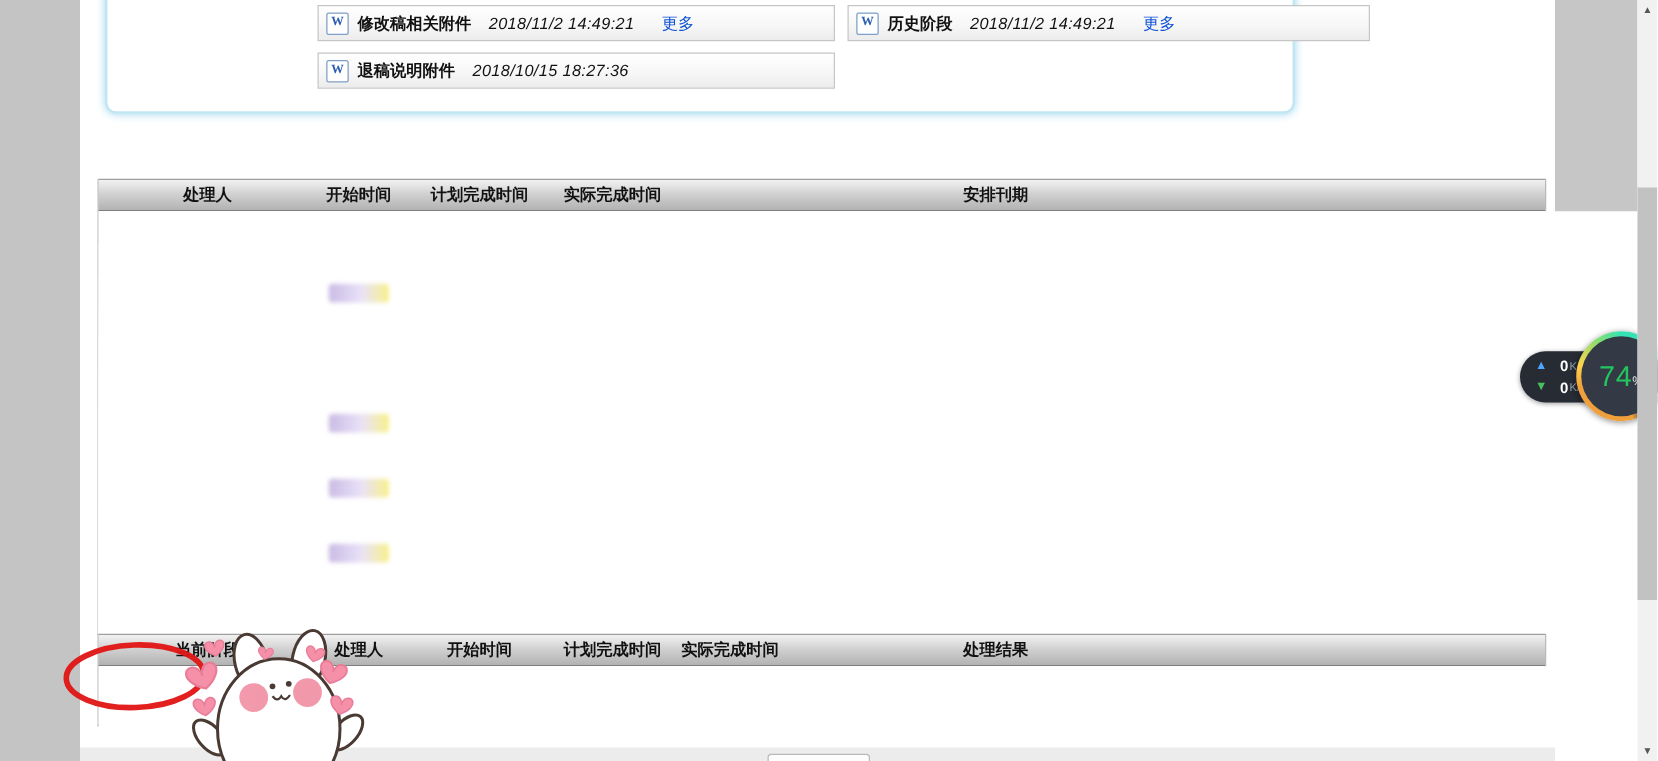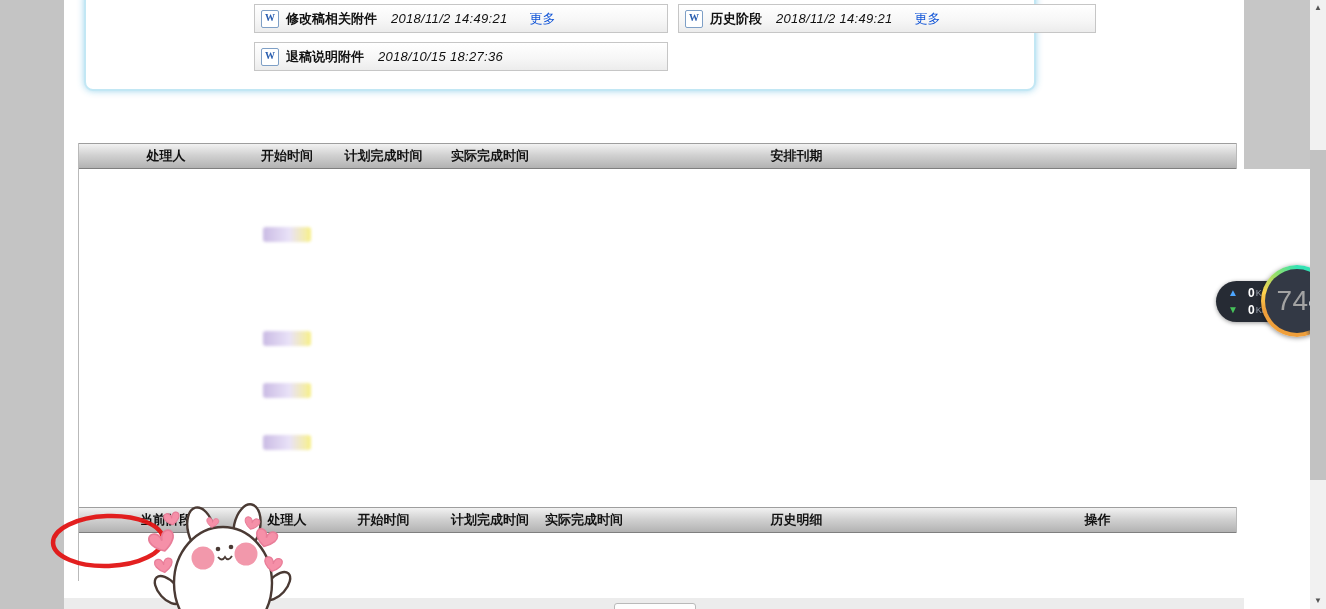--- a/index.html
+++ b/index.html
@@ -79,21 +79,21 @@
   .pill .ar{font-size:10px;width:14px;}
   .pill .ar.u{color:#4da6ff;} .pill .ar.d{color:#46c25a;}
   .pill .num{font-weight:bold;font-size:12px;margin-left:6px;}
   .pill .unit{font-size:9px;color:#99a1ad;margin-left:1px;}
   .ring{position:absolute;left:1261px;top:265px;width:72px;height:72px;border-radius:50%;cursor:pointer;
         background:conic-gradient(from 0deg,#35e2b4 0deg 55deg,#49505a 85deg 150deg,
                    #ef9f3b 165deg 255deg,#ffd34d 285deg,#8adf6e 325deg,#35e2b4 360deg);
         box-shadow:0 1px 5px rgba(0,0,0,.45);}
   .ring .inner{position:absolute;left:4px;top:4px;width:64px;height:64px;border-radius:50%;
                background:#333945;display:flex;align-items:center;justify-content:center;}
-  .ring .pct{color:#a3a3a3;font-size:28px;letter-spacing:.5px;}
+  .ring .pct{color:#22c55e;font-size:23px;letter-spacing:.5px;}
   .ring .sym{color:#e3e7ec;font-size:10px;margin-top:9px;}
 
   .overlay{position:absolute;left:0;top:0;width:1326px;height:609px;pointer-events:none;}
 </style>
 </head>
 <body>
 
 <div class="stage">
 
   <div class="band left"></div>
@@ -280,22 +280,21 @@
       </div>
     </div>
 
   <div class="tbl curr" id="currTbl">
       <div class="thead cgrid">
         <div>当前阶段</div>
         <div>处理人</div>
         <div>开始时间</div>
         <div>计划完成时间</div>
         <div>实际完成时间</div>
-        <div>历史明细</div>
-        <div>操作</div>
+        <div>处理结果</div>
       </div>
       <div class="trow cgrid">
         <div class="stage"></div>
         <div>*</div>
         <div>2018/11/8</div>
         <div>2018/11/18</div>
         <div></div>
         <div>[待完成]</div>
         <div></div>
       </div>

